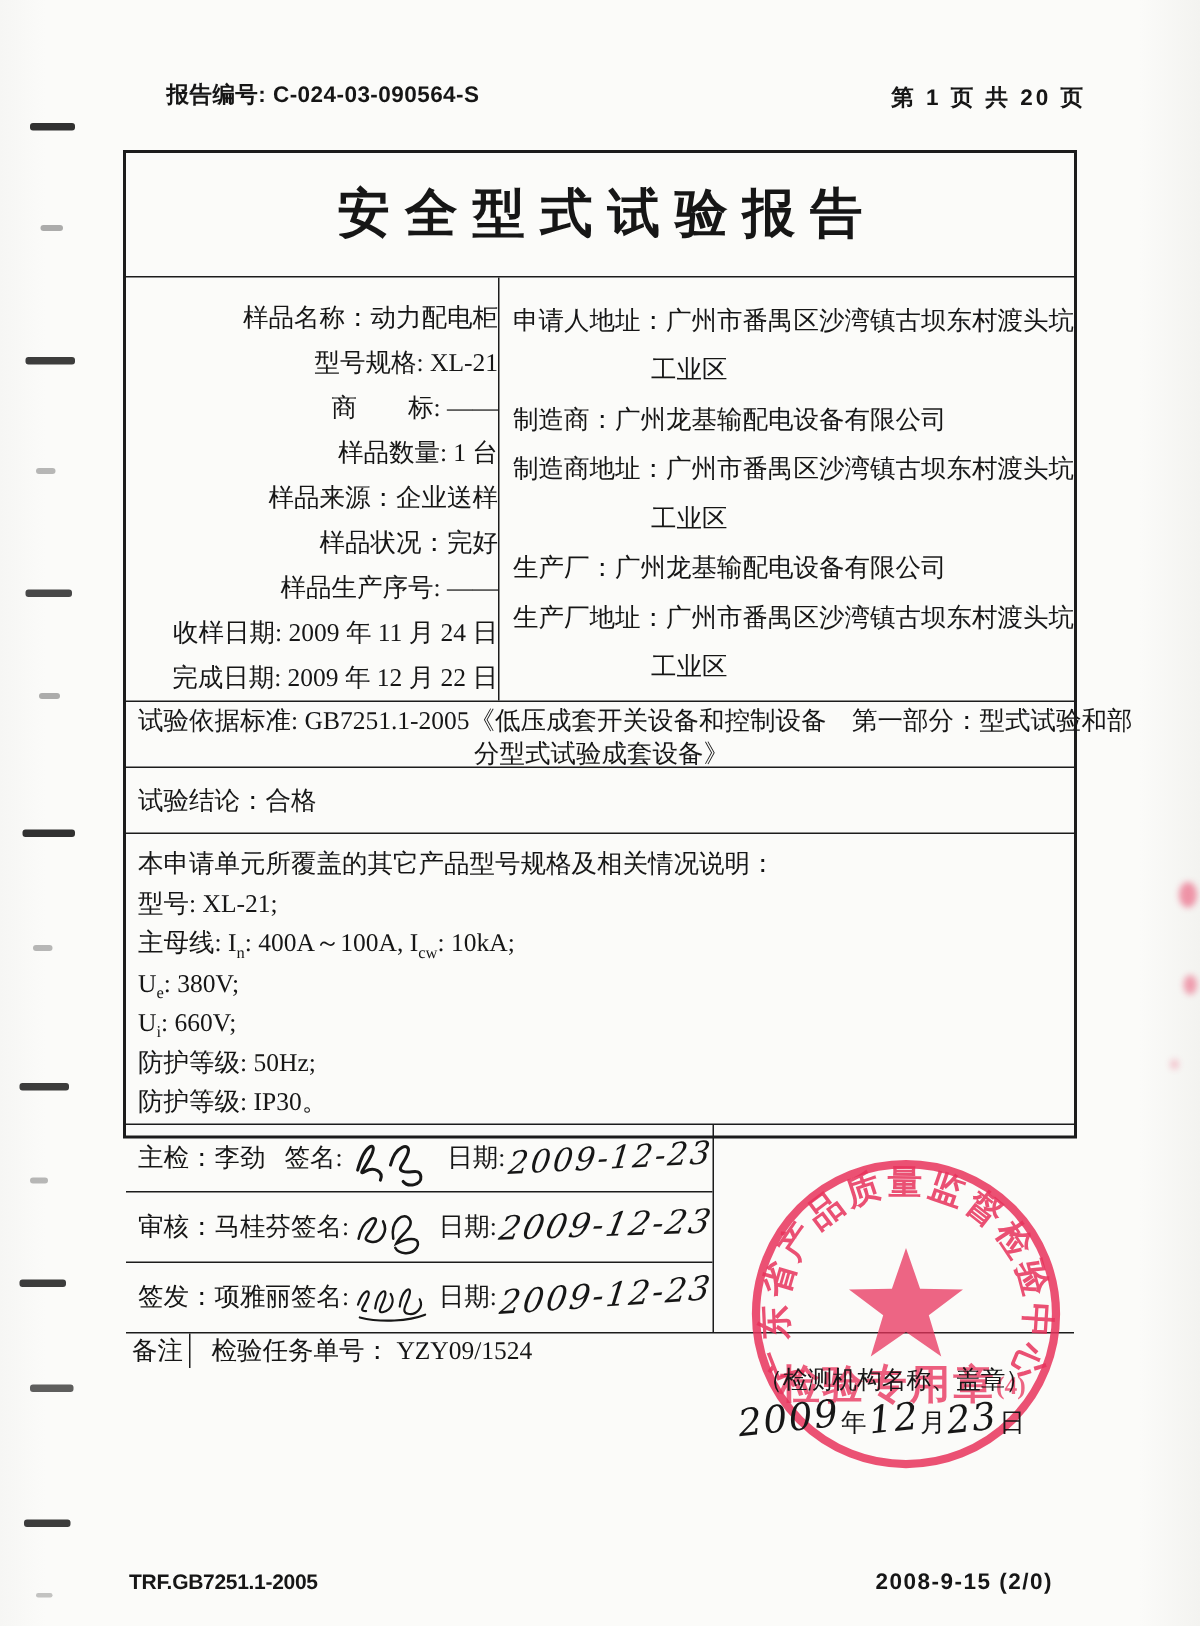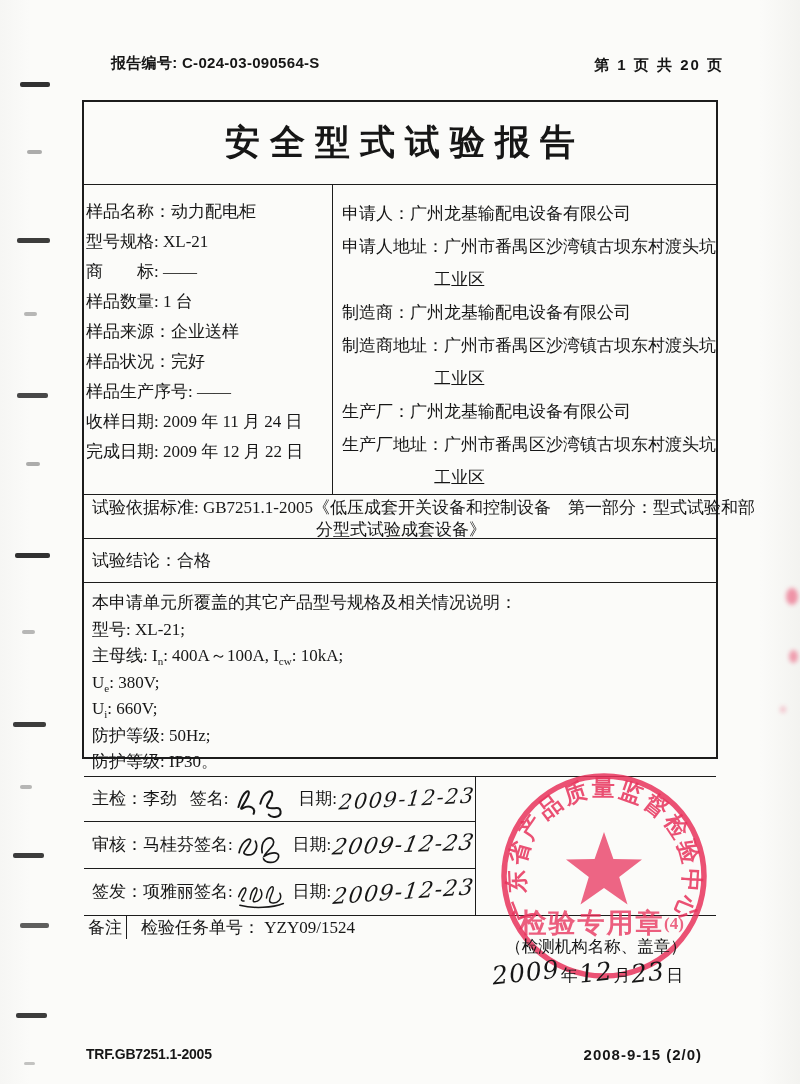--- a/index.html
+++ b/index.html
@@ -16,21 +16,21 @@
   .hdr-right{position:absolute;right:76px;top:56px;font-family:"Liberation Sans",sans-serif;font-weight:bold;font-size:15px;letter-spacing:2px;}
   .ftr-left{position:absolute;left:86px;top:1046px;font-family:"Liberation Sans",sans-serif;font-weight:bold;font-size:14px;letter-spacing:-.2px;}
   .ftr-right{position:absolute;right:98px;top:1046px;font-family:"Liberation Sans",sans-serif;font-weight:bold;font-size:15px;letter-spacing:1px;}
 
   
   .doc-table{position:absolute;left:82px;top:100px;width:636px;height:659px;border:2.2px solid #1c1c1c;box-sizing:border-box;display:flex;flex-direction:column;}
   .row-b{border-bottom:1.8px solid #1c1c1c;}
   .title-row{height:82px;line-height:82px;text-align:center;font-size:35px;font-weight:bold;letter-spacing:10px;text-indent:10px;}
 
   .info-row{height:316px;display:flex;}
-  .info-left{width:272px;border-right:1.8px solid #1c1c1c;padding:12px 0 0 2px;box-sizing:border-box;}
+  .info-left{width:272px;border-right:1.8px solid #1c1c1c;padding:12px 0 0 2px;box-sizing:border-box;text-align:right;}
   .info-left .line{height:30px;line-height:30px;font-size:17px;white-space:nowrap;}
   .info-right{flex:1;padding:12px 0 0 9px;box-sizing:border-box;}
   .info-right .line{height:33px;line-height:33px;font-size:17px;white-space:nowrap;}
   .info-right .wrap-indent{text-indent:92px;}
 
   .standard-row{height:44px;padding:2px 6px 0 8px;box-sizing:border-box;font-size:17px;}
   .standard-row .l1{line-height:22px;white-space:nowrap;}
   .standard-row .l2{line-height:21px;text-align:center;}
   .conclusion-row{height:44px;line-height:44px;font-size:17px;padding-left:8px;box-sizing:border-box;}
 
@@ -100,21 +100,20 @@
         <div class="line">型号规格: XL-21</div>
         <div class="line">商　　标: ——</div>
         <div class="line">样品数量: 1 台</div>
         <div class="line">样品来源：企业送样</div>
         <div class="line">样品状况：完好</div>
         <div class="line">样品生产序号: ——</div>
         <div class="line">收样日期: 2009 年 11 月 24 日</div>
         <div class="line">完成日期: 2009 年 12 月 22 日</div>
       </div>
       <div class="info-right">
-        <div class="line">申请人：广州龙基输配电设备有限公司</div>
         <div class="line">申请人地址：广州市番禺区沙湾镇古坝东村渡头坑</div>
         <div class="line wrap-indent">工业区</div>
         <div class="line">制造商：广州龙基输配电设备有限公司</div>
         <div class="line">制造商地址：广州市番禺区沙湾镇古坝东村渡头坑</div>
         <div class="line wrap-indent">工业区</div>
         <div class="line">生产厂：广州龙基输配电设备有限公司</div>
         <div class="line">生产厂地址：广州市番禺区沙湾镇古坝东村渡头坑</div>
         <div class="line wrap-indent">工业区</div>
       </div>
     </div>

